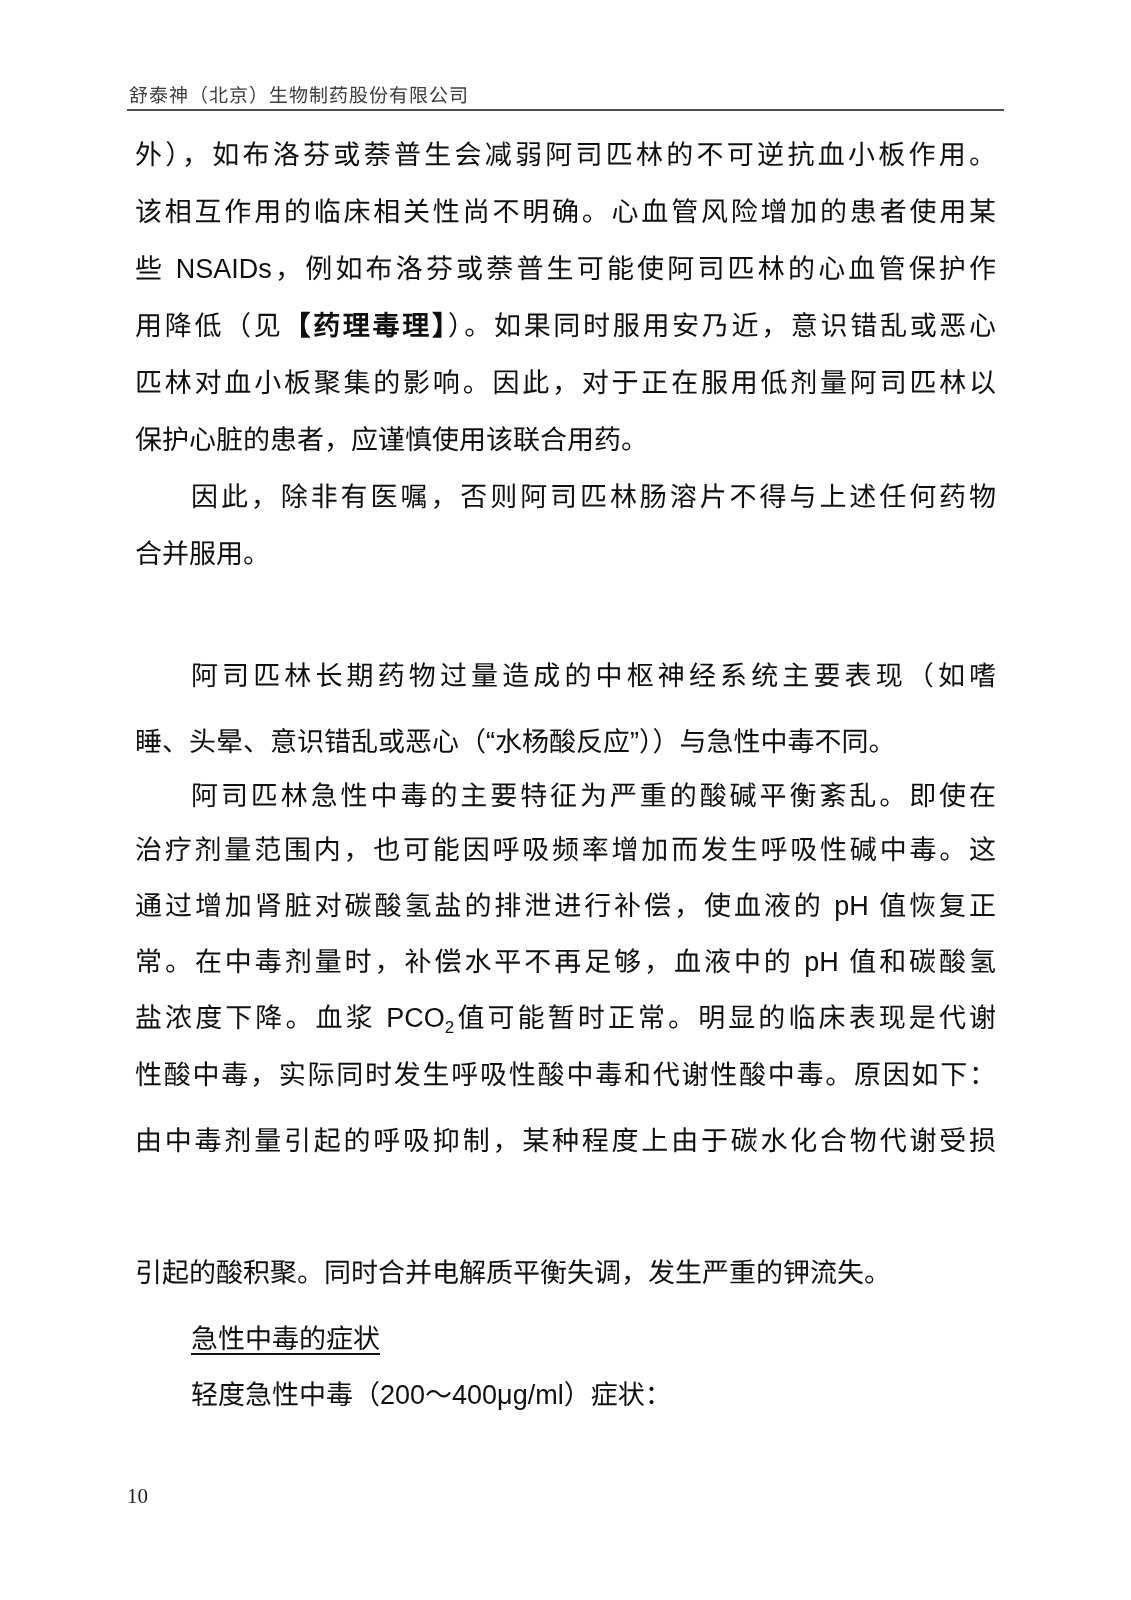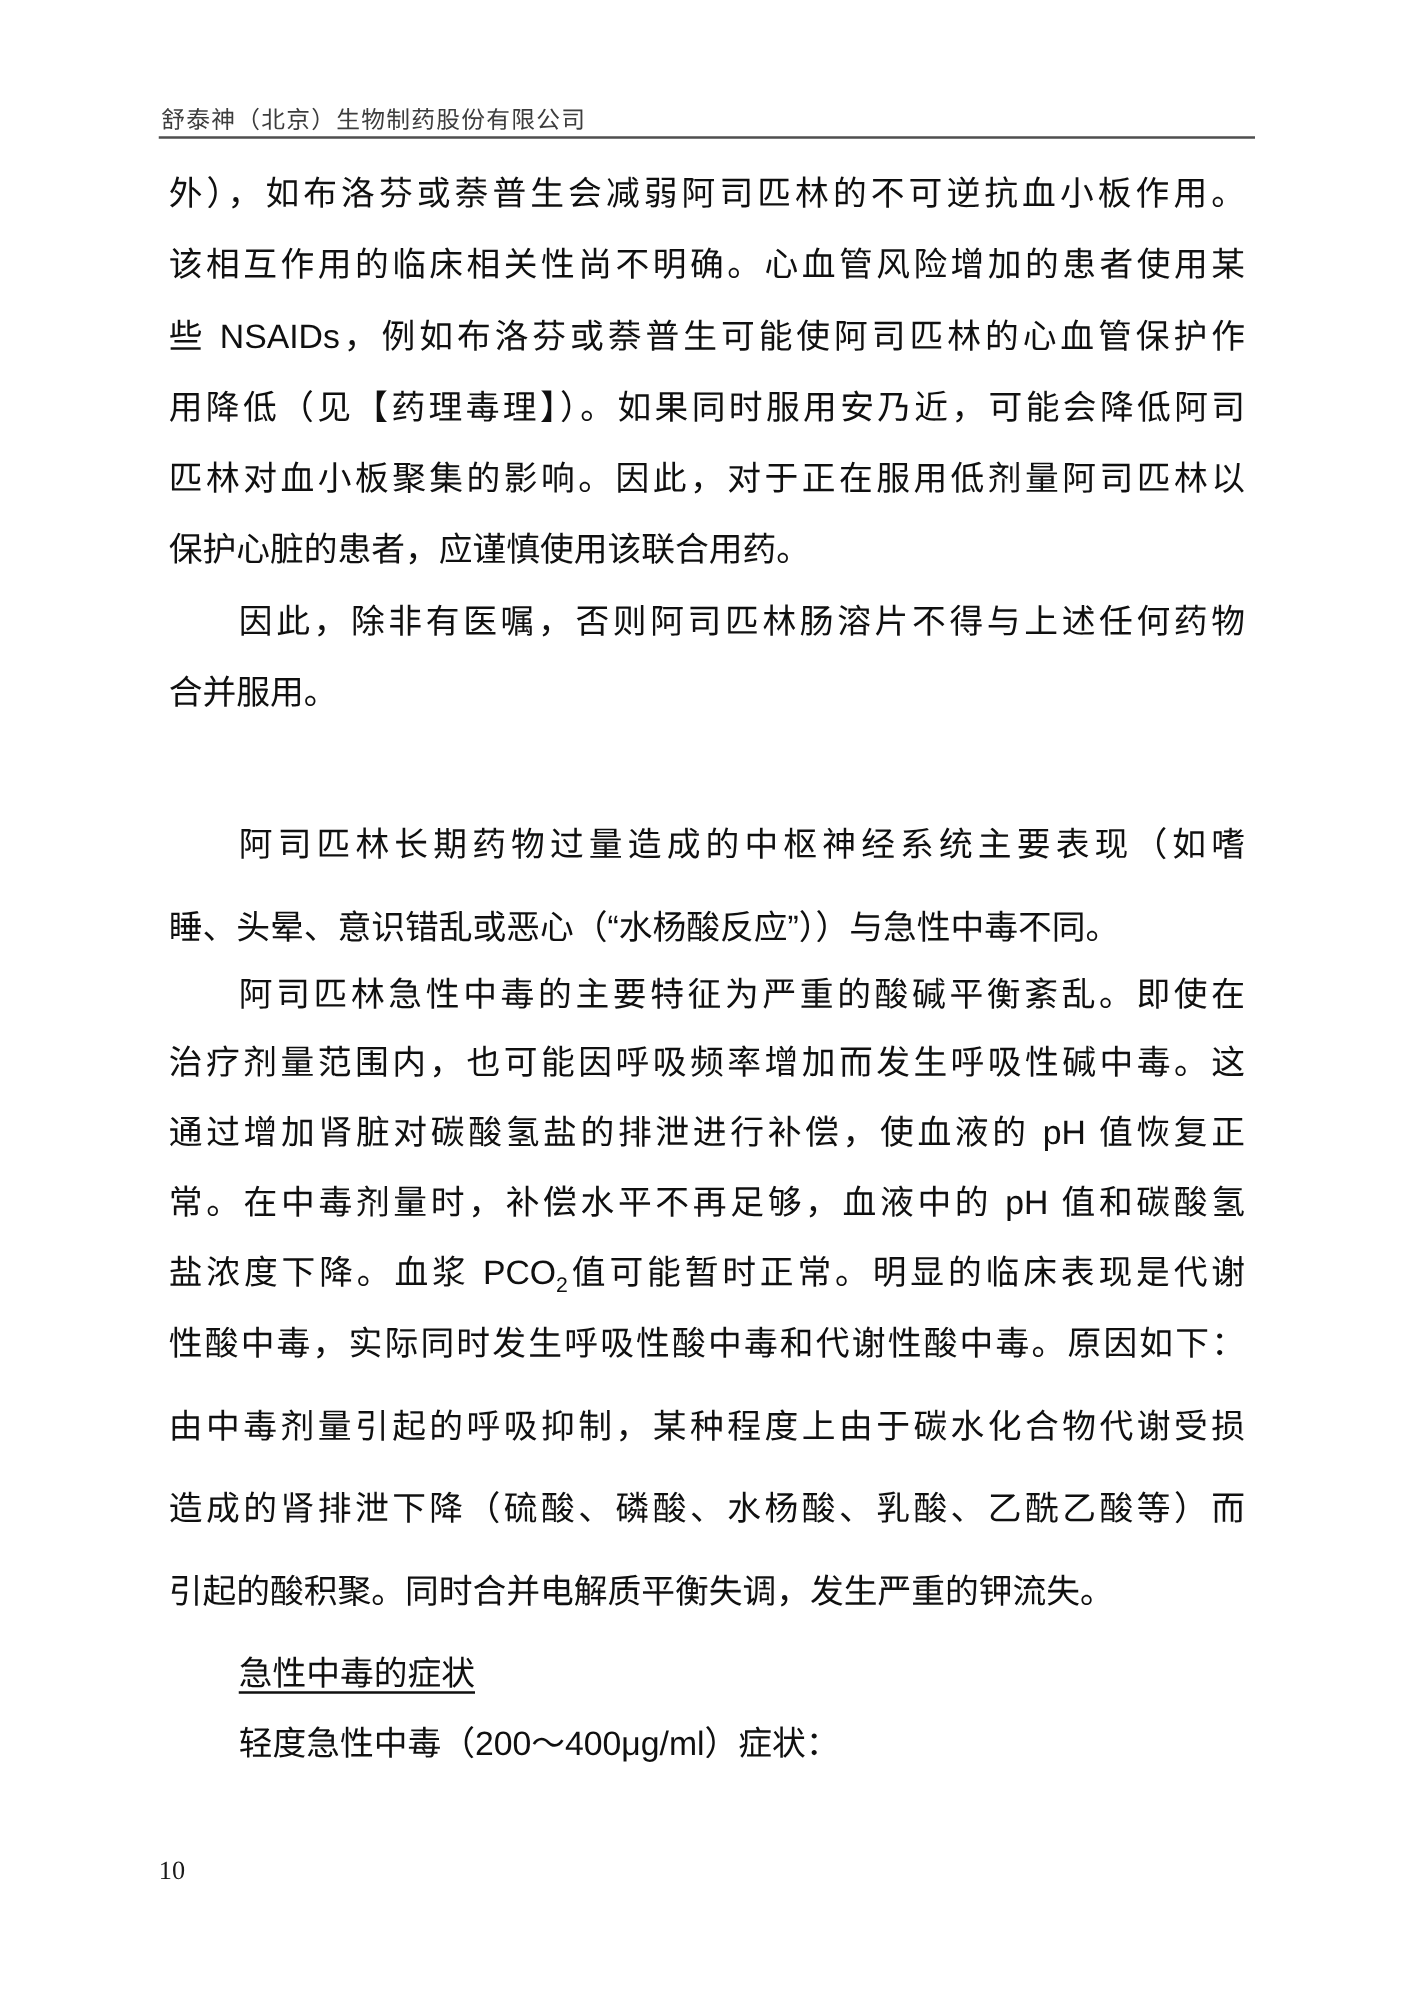--- a/index.html
+++ b/index.html
@@ -20,59 +20,58 @@
     position:absolute;left:127px;top:109px;
     width:877px;height:2px;background:#4f4f4f;
   }
   .line{
     position:absolute;left:135px;width:861px;
     font-size:27px;line-height:36px;color:#101010;
     white-space:pre-wrap;
   }
   .j{text-align:justify;text-align-last:justify;text-justify:inter-character;}
   .ind{text-indent:56px;}
-  .b{font-weight:normal;}
+  .b{font-weight:bold;}
   .ul{text-decoration:underline;text-underline-offset:5px;}
   sub{font-size:17px;line-height:0;}
   .page-number{
     position:absolute;left:127px;top:1484px;width:877px;
     text-align:left;font-size:21px;color:#1a1a1a;
     font-family:"Liberation Serif","DejaVu Serif",serif;
   }
 </style>
 </head>
 <body>
 
 <div class="page">
 
   <div class="header-company">舒泰神（北京）生物制药股份有限公司</div>
   <div class="header-rule"></div>
 
   <div class="line j" style="top:137px">外），如布洛芬或萘普生会减弱阿司匹林的不可逆抗血小板作用。</div>
   <div class="line j" style="top:194px">该相互作用的临床相关性尚不明确。心血管风险增加的患者使用某</div>
   <div class="line j" style="top:251px">些 NSAIDs，例如布洛芬或萘普生可能使阿司匹林的心血管保护作</div>
-  <div class="line j" style="top:308px"><span>用降低（见</span><span class="b">【药理毒理】</span><span>）。如果同时服用安乃近，可能会降低阿司</span></div>
+  <div class="line j" style="top:308px"><span>用降低（见</span><span class="b">【药理毒理】</span><span>）。如果同时服用安乃近，意识错乱或恶心</span></div>
   <div class="line" style="top:422px">保护心脏的患者，应谨慎使用该联合用药。</div>
   <div class="line j" style="top:365px">匹林对血小板聚集的影响。因此，对于正在服用低剂量阿司匹林以</div>
 
   <div class="line j ind" style="top:479px">因此，除非有医嘱，否则阿司匹林肠溶片不得与上述任何药物</div>
   <div class="line" style="top:536px">合并服用。</div>
 
 
   <div class="line j ind" style="top:658px">阿司匹林长期药物过量造成的中枢神经系统主要表现（如嗜</div>
   <div class="line" style="top:724px">睡、头晕、意识错乱或恶心（“水杨酸反应”））与急性中毒不同。</div>
 
   <div class="line j ind" style="top:778px">阿司匹林急性中毒的主要特征为严重的酸碱平衡紊乱。即使在</div>
   <div class="line j" style="top:832px">治疗剂量范围内，也可能因呼吸频率增加而发生呼吸性碱中毒。这</div>
   <div class="line j" style="top:888px">通过增加肾脏对碳酸氢盐的排泄进行补偿，使血液的 pH 值恢复正</div>
   <div class="line j" style="top:944px">常。在中毒剂量时，补偿水平不再足够，血液中的 pH 值和碳酸氢</div>
   <div class="line j" style="top:1000px"><span>盐浓度下降。血浆 PCO</span><sub>2</sub><span>值可能暂时正常。明显的临床表现是代谢</span></div>
   <div class="line j" style="top:1057px">性酸中毒，实际同时发生呼吸性酸中毒和代谢性酸中毒。原因如下：</div>
   <div class="line j" style="top:1123px">由中毒剂量引起的呼吸抑制，某种程度上由于碳水化合物代谢受损</div>
-  <div class="line j" style="top:1189px">造成的肾排泄下降（硫酸、磷酸、水杨酸、乳酸、乙酰乙酸等）而</div>
   <div class="line" style="top:1255px">引起的酸积聚。同时合并电解质平衡失调，发生严重的钾流失。</div>
 
   <div class="line ind" style="top:1321px"><span class="ul">急性中毒的症状</span></div>
 
   <div class="line ind" style="top:1377px">轻度急性中毒（200～400μg/ml）症状：</div>
 
   <div class="page-number">10</div>
 
 </div>
 

